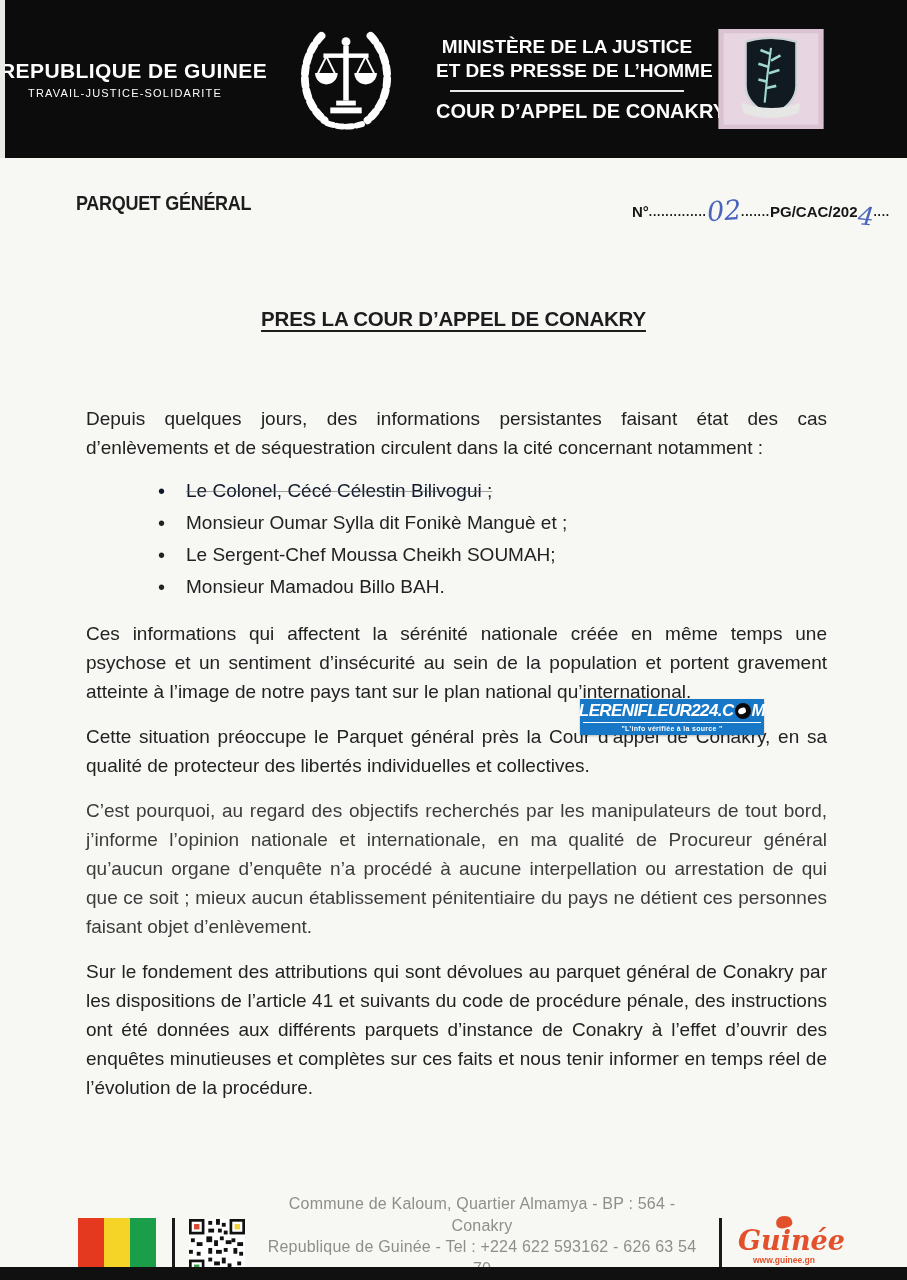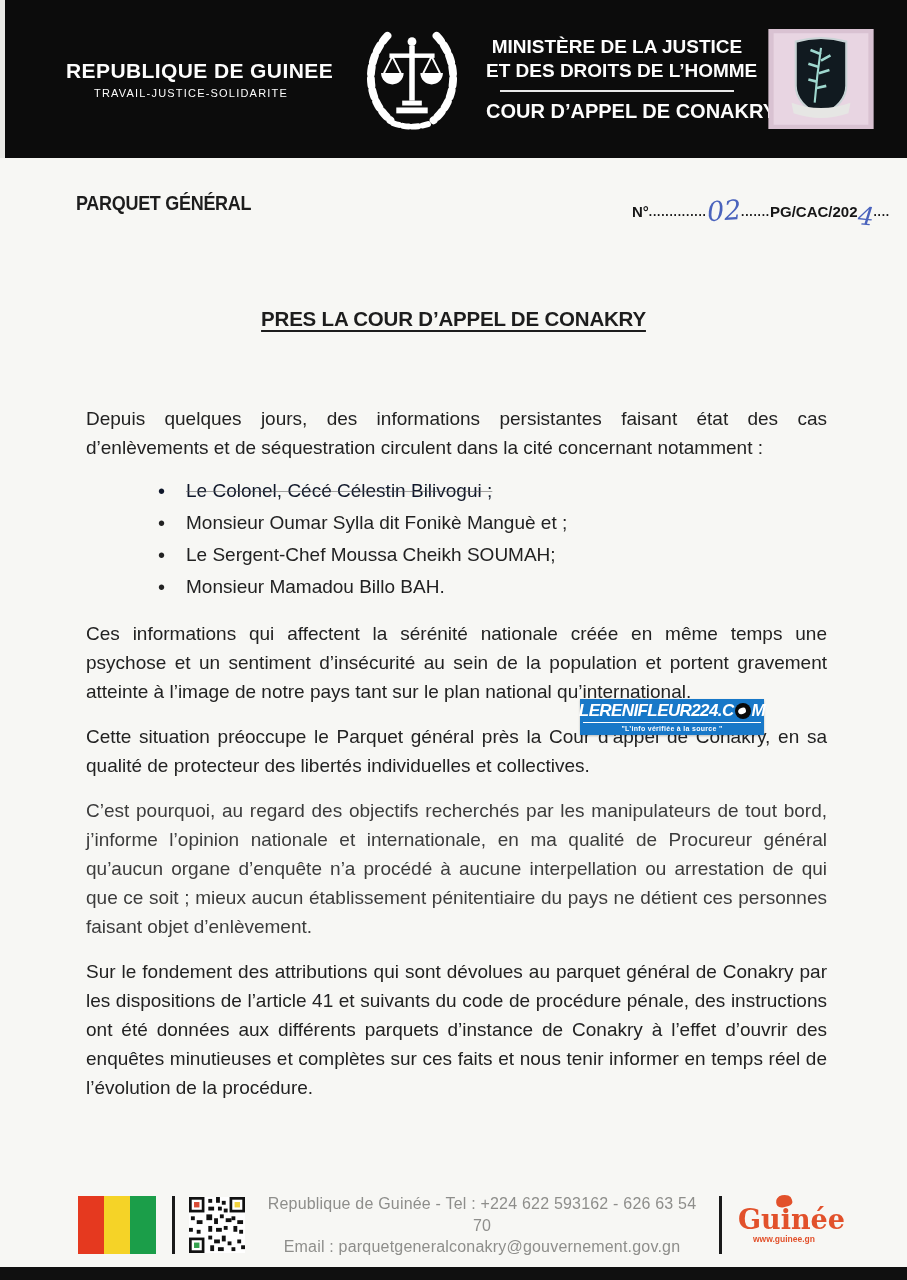--- a/index.html
+++ b/index.html
@@ -7,25 +7,25 @@
     position:relative; width:907px; height:1280px; margin:0 auto;
     background:#f7f7f4; overflow:hidden;
     font-family:"Liberation Sans", sans-serif; color:#1d1d1d;
   }
   
   .band {
     position:absolute; top:0; left:0; right:0; height:158px;
     background:#0c0c0c; display:flex; align-items:center;
   }
   .scan-edge { position:absolute; left:0; top:0; width:5px; height:158px; background:#e9e9e6; z-index:4; }
-  .band-left { margin-left:66px; width:250px; text-align:center; color:#fdfdfd; }
+  .band-left { width:250px; text-align:center; color:#fdfdfd; }
   .band-left .t1 { font-size:21px; font-weight:800; letter-spacing:.4px; white-space:nowrap; }
   .band-left .t2 { font-size:11px; font-weight:400; letter-spacing:1.2px; margin-top:4px; }
   .band-logo { margin-left:42px; width:108px; height:112px; flex:none; }
-  .band-right { margin-left:20px; width:262px; text-align:center; color:#fdfdfd; }
+  .band-right { margin-left:36px; width:262px; text-align:center; color:#fdfdfd; }
   .band-right .t3 { font-size:19px; font-weight:800; line-height:24px; white-space:nowrap; }
   .band-right .sep { border:none; border-top:2px solid #e9e9e9; margin:7px 14px 8px; }
   .band-right .t4 { font-size:20px; font-weight:800; white-space:nowrap; }
   .emblem { margin-left:20px; width:106px; height:100px; flex:none; }
   
   .ref-row { position:absolute; top:192px; left:76px; right:17px; display:flex; justify-content:space-between; align-items:flex-start; }
   .office { font-size:18px; font-weight:800; letter-spacing:-.3px; transform:scaleY(1.12); transform-origin:left top; }
   .refno { font-size:15px; font-weight:800; white-space:nowrap; color:#161616; }
   .dots { letter-spacing:.8px; font-size:12px; font-weight:700; position:relative; top:-1px; }
   .hand { font-family:"DejaVu Serif", serif; font-style:italic; font-weight:400; color:#4a63bd; }
@@ -51,21 +51,21 @@
   
   .footer { position:absolute; left:78px; top:1193px; width:752px; display:flex; align-items:center; }
   .flag { width:78px; height:58px; display:flex; flex:none; }
   .flag div { flex:1; }
   .vline { width:3px; height:58px; background:#1a1a1a; flex:none; }
   .vline.l { margin:0 14px 0 16px; }
   .vline.r { margin:0 16px 0 12px; }
   .qr { width:56px; height:56px; flex:none; margin-right:12px; }
   .addr { flex:1; text-align:center; color:#8e8e8b; font-size:16px; line-height:21.5px; letter-spacing:.2px; }
   .brand { width:92px; text-align:center; flex:none; }
-  .brand-name { font-family:"DejaVu Serif", serif; font-weight:700; font-size:27px; color:#e2512b; line-height:26px; position:relative; }
+  .brand-name { font-family:"DejaVu Serif", serif; font-style:italic; font-weight:700; font-size:27px; color:#e2512b; line-height:26px; position:relative; }
   .brand-name::before { content:""; position:absolute; top:-12px; left:38px; width:16px; height:12px; background:#e2512b; border-radius:60% 70% 40% 50%; transform:rotate(-15deg); }
   .brand-url { font-size:8.5px; font-weight:700; color:#e2512b; margin-top:1px; }
   .bottom-bar { position:absolute; bottom:0; left:0; right:0; height:13px; background:#101010; }
 </style>
 </head>
 <body>
 
 <div class="page">
 
   <header class="band">
@@ -85,21 +85,21 @@
         <path d="M35 31 L26.5 48 M35 31 L43.5 48" stroke="#fff" stroke-width="2"></path>
         <path d="M23.5 48 A11.5 11.5 0 0 0 46.5 48 Z" fill="#fff"></path>
         <path d="M75 31 L66.5 48 M75 31 L83.5 48" stroke="#fff" stroke-width="2"></path>
         <path d="M63.5 48 A11.5 11.5 0 0 0 86.5 48 Z" fill="#fff"></path>
         <rect x="45" y="76" width="20" height="5" fill="#fff"></rect>
         <rect x="39" y="83" width="32" height="6" fill="#fff"></rect>
       </svg>
     </div>
     <div class="band-right">
       <div class="t3">MINISTÈRE DE LA JUSTICE</div>
-      <div class="t3">ET DES DROITS DE L’HOMME</div>
+      <div class="t3">ET DES PRESSE DE L’HOMME</div>
       <hr class="sep">
       <div class="t4">COUR D’APPEL DE CONAKRY</div>
     </div>
     <div class="emblem">
       <svg viewBox="0 0 100 95" width="106" height="100" aria-hidden="true">
         <rect width="100" height="95" fill="#d9c2d2"></rect>
         <rect x="5" y="4" width="90" height="87" fill="#e8d5e2"></rect>
         <path d="M26 12 Q50 5 74 12 L74 54 Q74 71 50 83 Q26 71 26 54 Z" fill="#111a20" stroke="#c9d4d6" stroke-width="2"></path>
         <path d="M50 18 Q46 45 44 70" stroke="#9fd8cf" stroke-width="2" fill="none"></path>
         <path d="M50 24 L40 20 M50 30 L59 25 M48 36 L38 33 M48 42 L58 39 M46 50 L38 48 M46 56 L55 54" stroke="#9fd8cf" stroke-width="2.5" fill="none"></path>
@@ -189,20 +189,21 @@
             <rect x="20" y="23" width="2" height="2"></rect>
           <rect x="11" y="25" width="2" height="3"></rect>
             <rect x="15" y="26" width="3" height="2"></rect>
             <rect x="22" y="26" width="2" height="2"></rect>
             <rect x="25" y="22" width="2" height="2"></rect>
             <rect x="27" y="25" width="2" height="2"></rect>
         </g>
       </svg>
     </div>
     <div class="addr">
+      <div>Commune de Kaloum, Quartier Almamya - BP : 564 - Conakry</div>
       <div>Republique de Guinée - Tel : +224 622 593162 - 626 63 54 70</div>
       <div>Email : parquetgeneralconakry@gouvernement.gov.gn</div>
     </div>
     <div class="vline r"></div>
     <div class="brand">
       <div class="brand-name">Guinée</div>
       <div class="brand-url">www.guinee.gn</div>
     </div>
   </footer>
 

